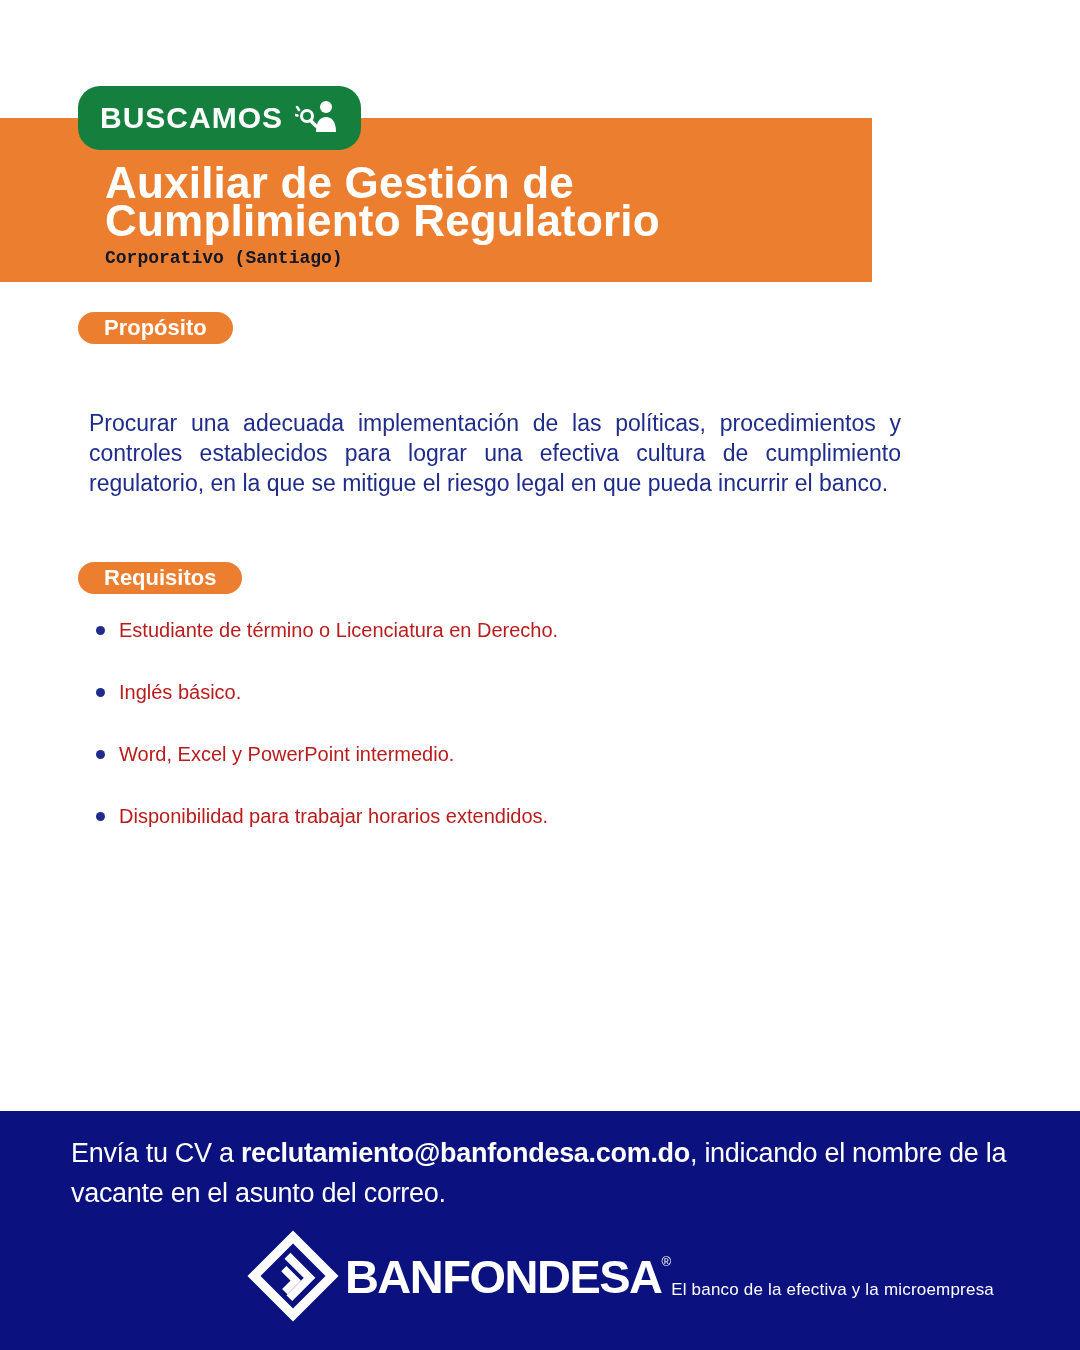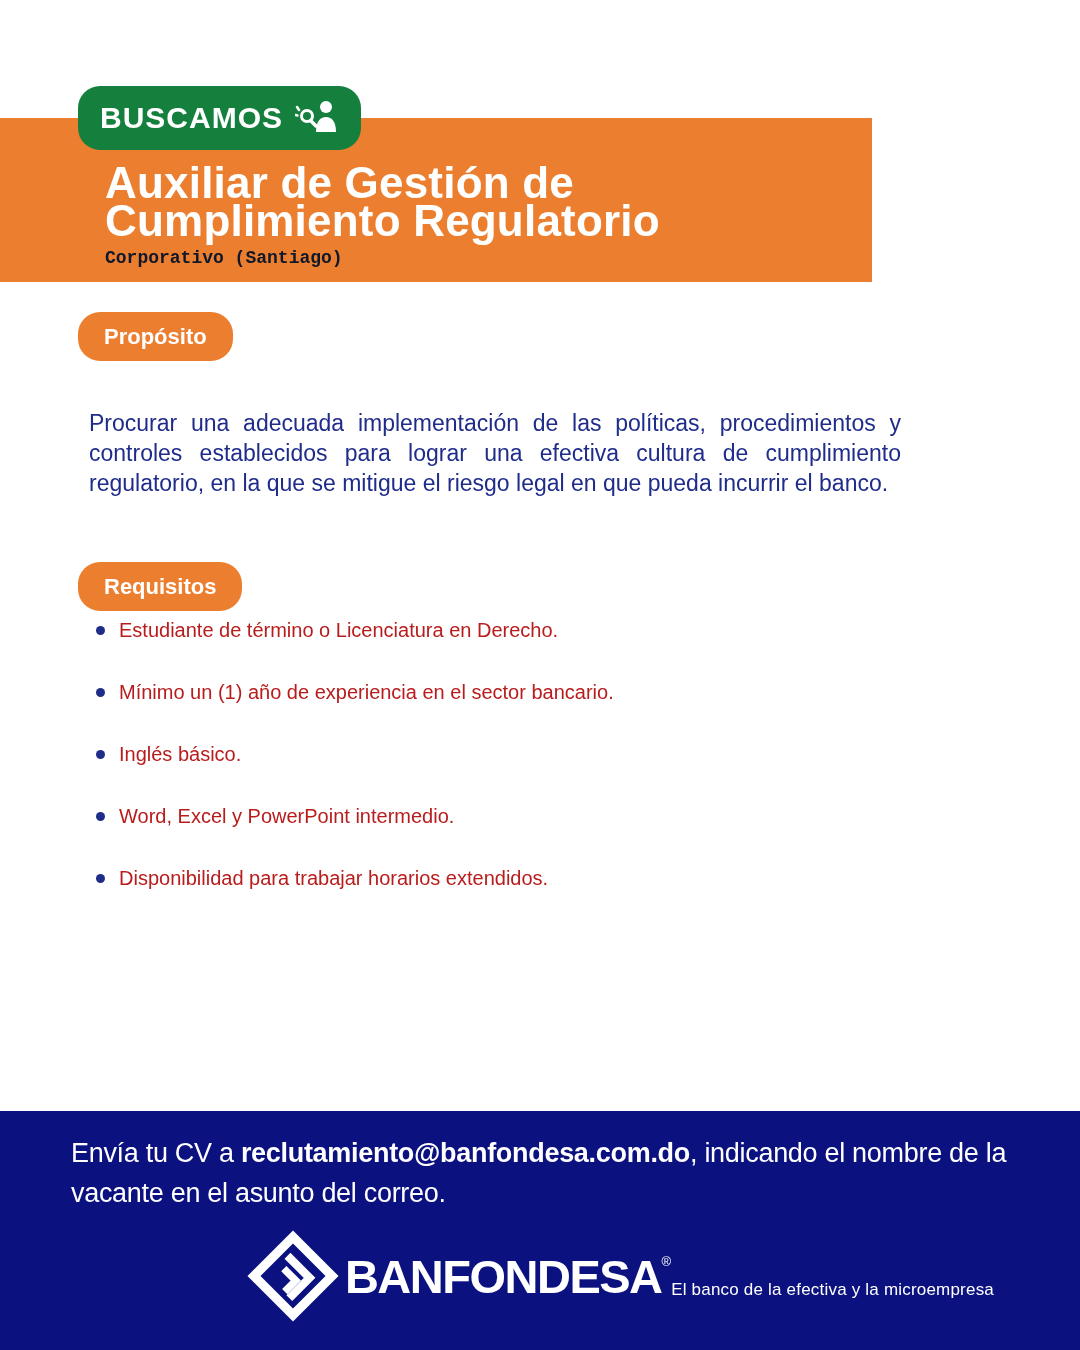--- a/index.html
+++ b/index.html
@@ -53,21 +53,21 @@
     font-weight: bold;
     font-size: 18px;
     margin-top: 8px;
     font-family: Liberation Mono, monospace;
   }
 
   
   .pill {
     position: absolute;
     left: 78px;
-    height: 49px;
+    height: 32px;
     min-width: 150px;
     background: #ec7f2f;
     border-radius: 22px;
     display: flex; align-items: center; justify-content: center;
     padding: 4px 26px;
   }
   .pill span {
     color: #ffffff;
     font-weight: bold;
     font-size: 22px;
@@ -186,24 +186,20 @@
   </div>
   <p class="proposito-body">Procurar una adecuada implementación de las políticas, procedimientos y controles establecidos para lograr una efectiva cultura de cumplimiento regulatorio, en la que se mitigue el riesgo legal en que pueda incurrir el banco.</p>
 
   <div class="pill requisitos">
     <span>Requisitos</span>
   </div>
   <ul class="req-list">
     <li class="req-item">
       <span class="dot"></span>
       <span>Estudiante de término o Licenciatura en Derecho.</span>
-    </li>
-    <li class="req-item">
-      <span class="dot"></span>
-      <span>Mínimo un (1) año de experiencia en el sector bancario.</span>
     </li>
     <li class="req-item">
       <span class="dot"></span>
       <span>Inglés básico.</span>
     </li>
     <li class="req-item">
       <span class="dot"></span>
       <span>Word, Excel y PowerPoint intermedio.</span>
     </li>
     <li class="req-item">

